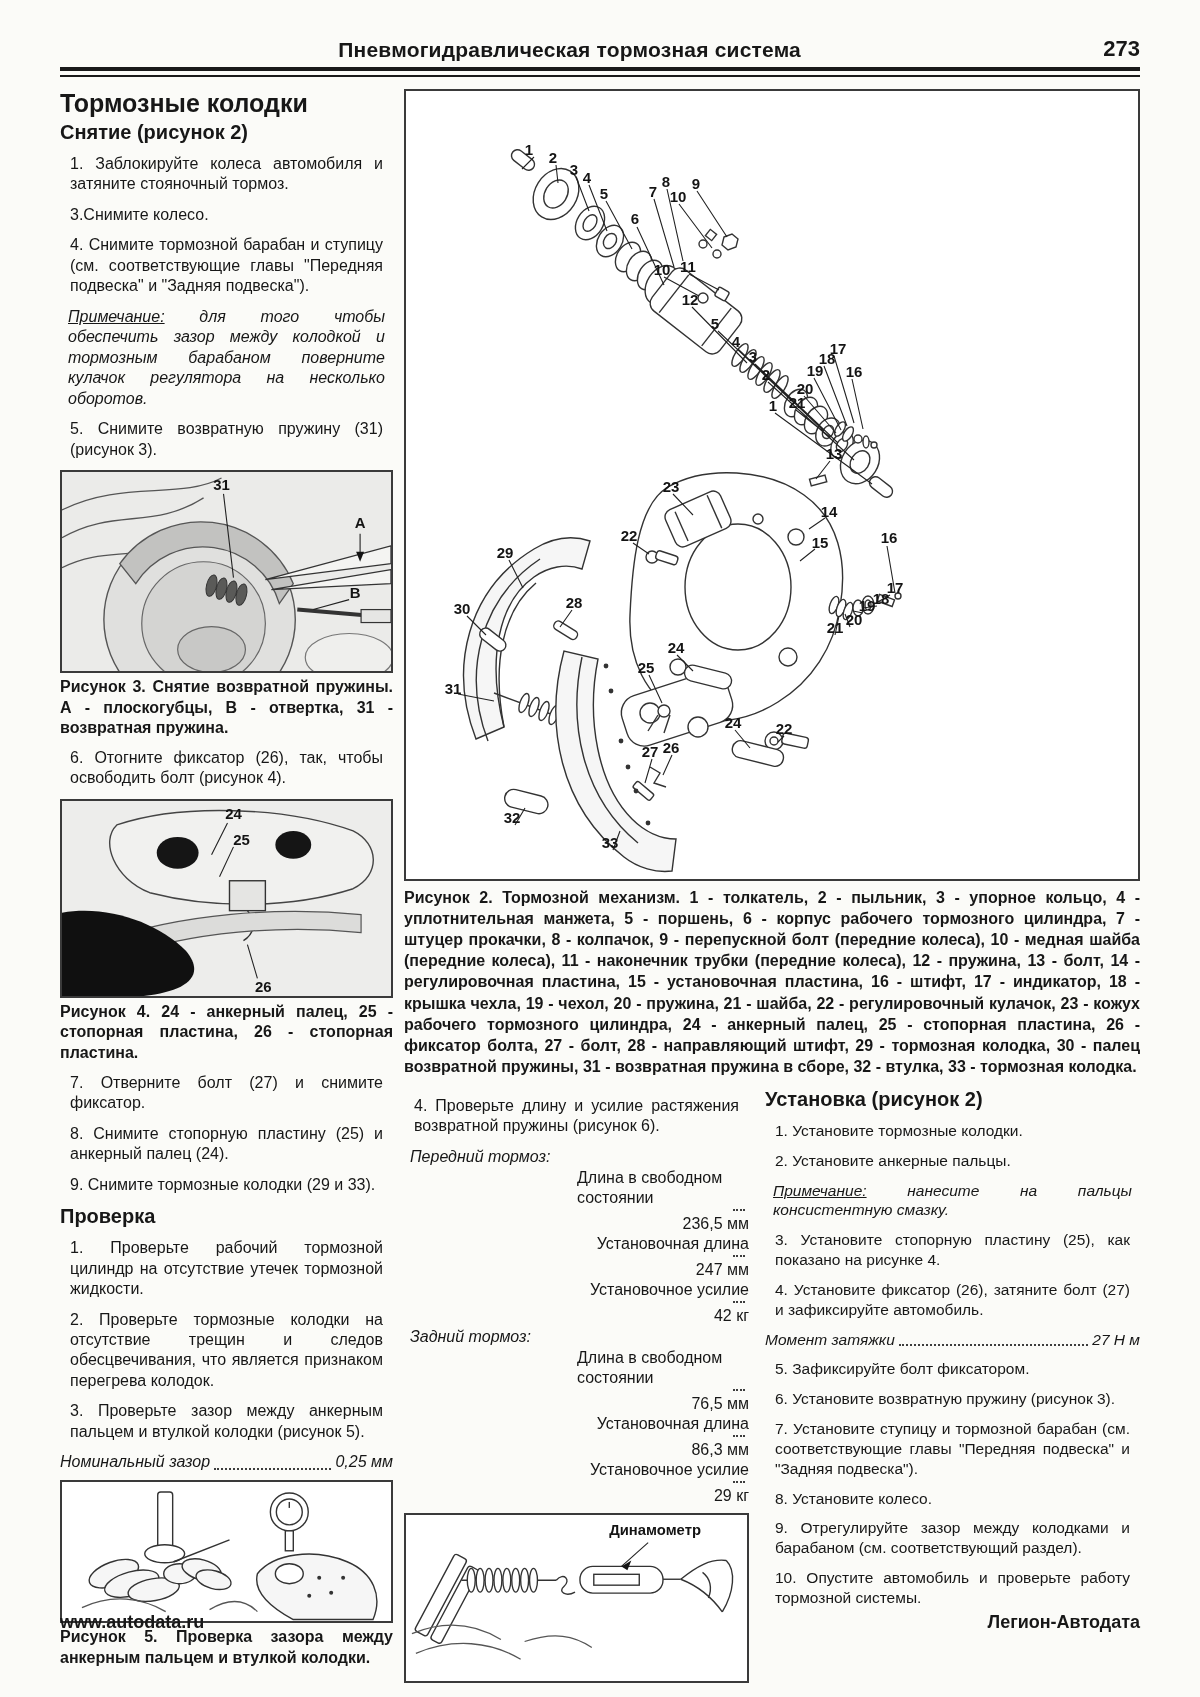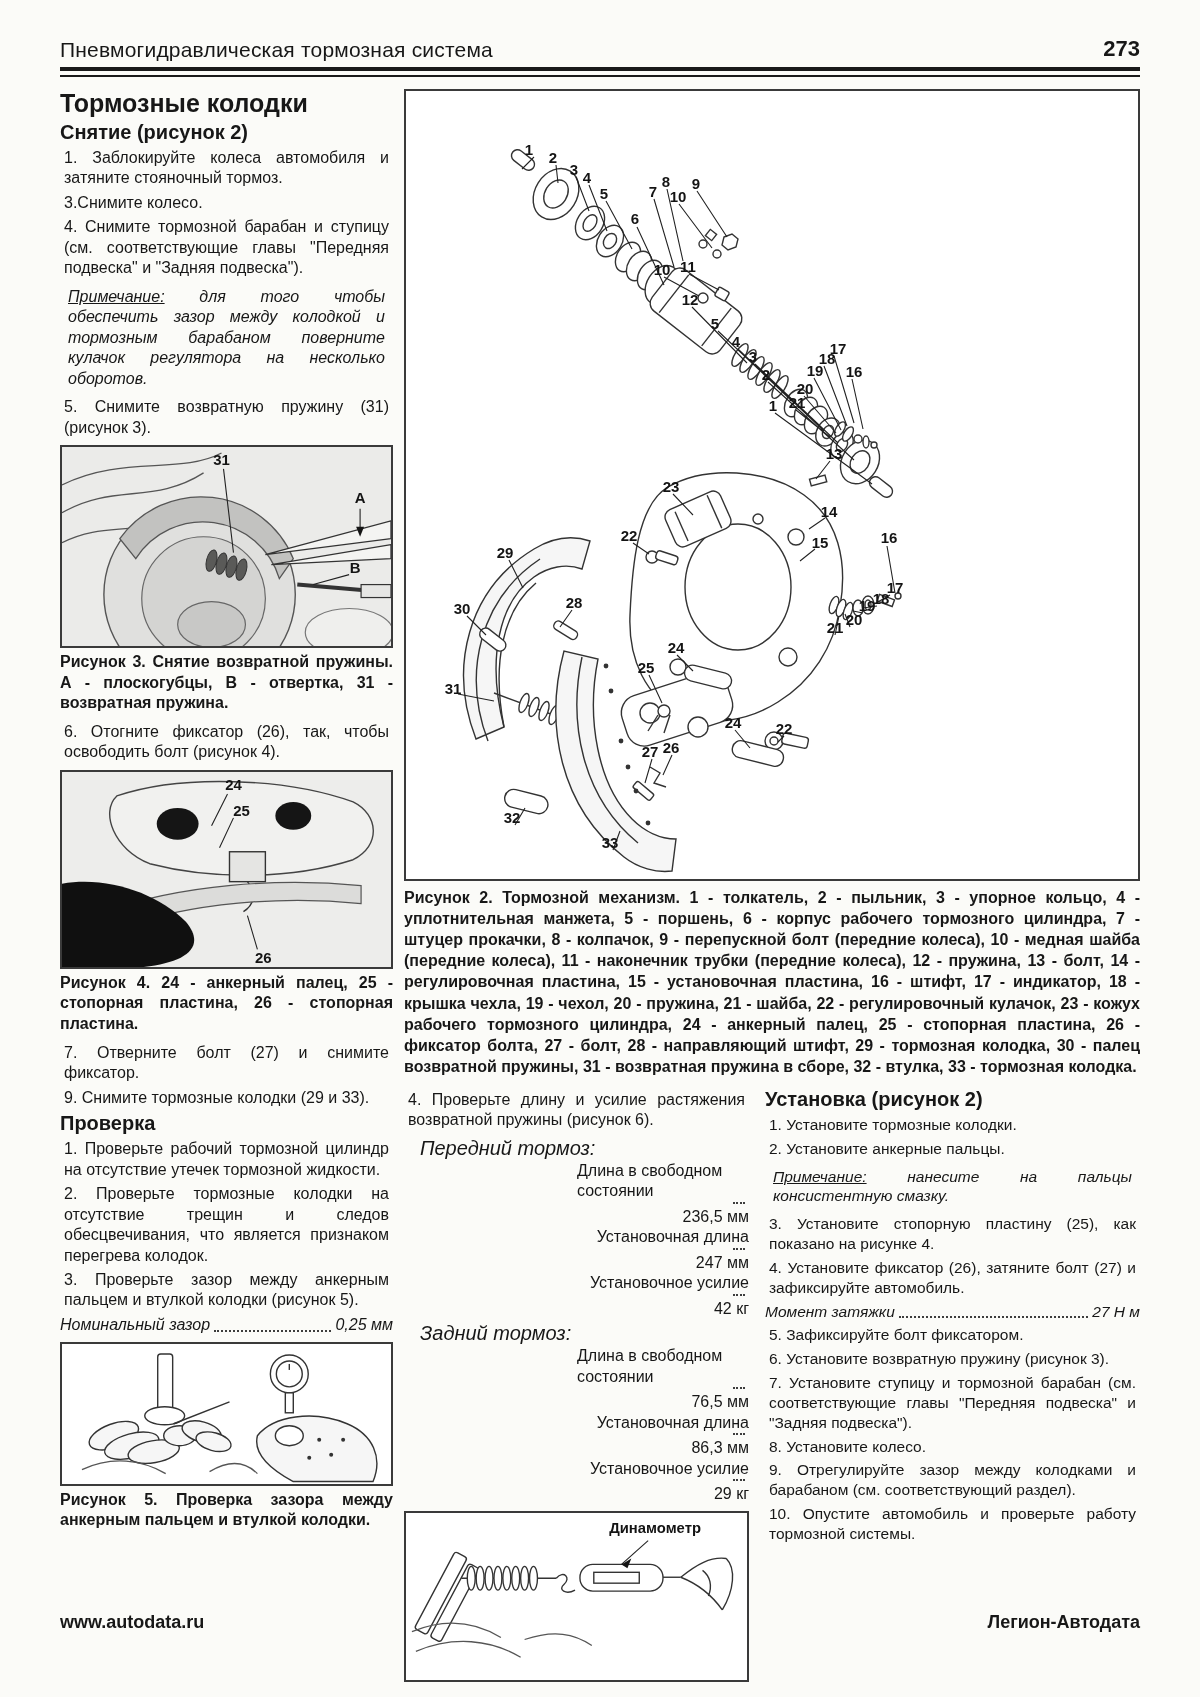--- a/index.html
+++ b/index.html
@@ -1,40 +1,40 @@
 <!DOCTYPE html>
 <html><head>
 <meta charset="utf-8">
 <style>
   html,body{margin:0;padding:0;background:#9a9a9a;}
   .page{width:1200px;height:1697px;margin:0 auto;background:#fbfbf8;box-sizing:border-box;
         padding:36px 60px 0;position:relative;font-family:"Liberation Sans",sans-serif;
         color:#171717;overflow:hidden;}
   
   .hdr{display:flex;align-items:flex-end;}
-  .hdr-title{flex:1;text-align:left;font-weight:normal;font-size:21px;letter-spacing:.2px;}
+  .hdr-title{flex:1;text-align:center;font-weight:bold;font-size:21px;letter-spacing:.2px;}
   .hdr-num{font-weight:bold;font-size:22px;margin-left:24px;}
   .rule{height:4px;border-top:4px solid #1a1a1a;border-bottom:2px solid #1a1a1a;margin:5px 0 12px;}
   
   .cols{display:flex;gap:11px;}
   .lcol{flex:0 0 333px;width:333px;}
   .rcol{flex:1;min-width:0;}
   h1.sec{font-size:25px;margin:0 0 3px;font-weight:bold;}
   h2.sub{font-size:20px;margin:2px 0 3px;font-weight:bold;}
-  p.step{margin:4px;font-size:16px;line-height:1.28;text-align:justify;}
+  p.step{margin:10px;font-size:16px;line-height:1.28;text-align:justify;}
   p.note{margin:8px;font-size:16px;line-height:1.28;text-align:justify;font-style:italic;}
   .note-label{text-decoration:underline;}
   .figure{border:2px solid #3a3a3a;background:#fff;margin:7px 0 4px;line-height:0;}
   .figure svg{display:block;width:100%;height:auto;}
   .figcap{font-weight:bold;font-size:16px;line-height:1.26;text-align:justify;margin:2px 0 9px;}
   .fig2cap{font-weight:bold;font-size:16px;line-height:1.32;text-align:justify;margin:6px 0 9px;}
   .leader{display:flex;align-items:flex-end;font-size:16px;line-height:1.28;}
   .leader .dots{flex:1;border-bottom:2px dotted #3d3d3d;margin:0 4px 3px;min-width:12px;}
   .it{font-style:italic;}
-  .spec-head{font-style:italic;font-size:20px;line-height:1.3;margin:1px 16px 0;}
+  .spec-head{font-style:italic;font-size:16px;line-height:1.3;margin:1px 6px 0;}
   .spec-row{padding-left:15px;flex-direction:column;}
   .spec-label{max-width:172px;}
   .nowrap{white-space:nowrap;}
   .subcols{display:flex;gap:16px;margin-top:2px;}
   .midcol{flex:0 0 345px;width:345px;}
   .instcol{flex:1;min-width:0;}
   .instcol p.step,.instcol p.note,.instcol .leader{font-size:15.5px;}
   .pfoot{position:absolute;left:60px;right:60px;bottom:64px;display:flex;
          justify-content:space-between;font-weight:bold;font-size:18px;}
   
@@ -110,20 +110,21 @@
           <path d="M0,112 C46,104 96,122 124,150 C146,176 124,192 78,196 L0,196 Z" fill="#101010"></path>
           <path class="ld" d="M166,22 L150,54 M172,46 L158,76 M196,178 L186,144"></path>
           <text class="n" x="172" y="18">24</text>
           <text class="n" x="180" y="44">25</text>
           <text class="n" x="202" y="192">26</text>
         </svg>
       </div>
       <p class="figcap">Рисунок 4. 24 - анкерный палец, 25 - стопорная пластина, 26 - стопорная пластина.</p>
 
       <p class="step">7. Отверните болт (27) и снимите фиксатор.</p>
+      <p class="step">8. Снимите стопорную пластину (25) и анкерный палец (24).</p>
       <p class="step">9. Снимите тормозные колодки (29 и 33).</p>
 
       <h2 class="sub">Проверка</h2>
       <p class="step">1. Проверьте рабочий тормозной цилиндр на отсутствие утечек тормозной жидкости.</p>
       <p class="step">2. Проверьте тормозные колодки на отсутствие трещин и следов обесцвечивания, что является признаком перегрева колодок.</p>
       <p class="step">3. Проверьте зазор между анкерным пальцем и втулкой колодки (рисунок 5).</p>
       <div class="leader it">
         <span>Номинальный зазор</span>
         <span class="dots"></span>
         <span class="nowrap">0,25 мм</span>

